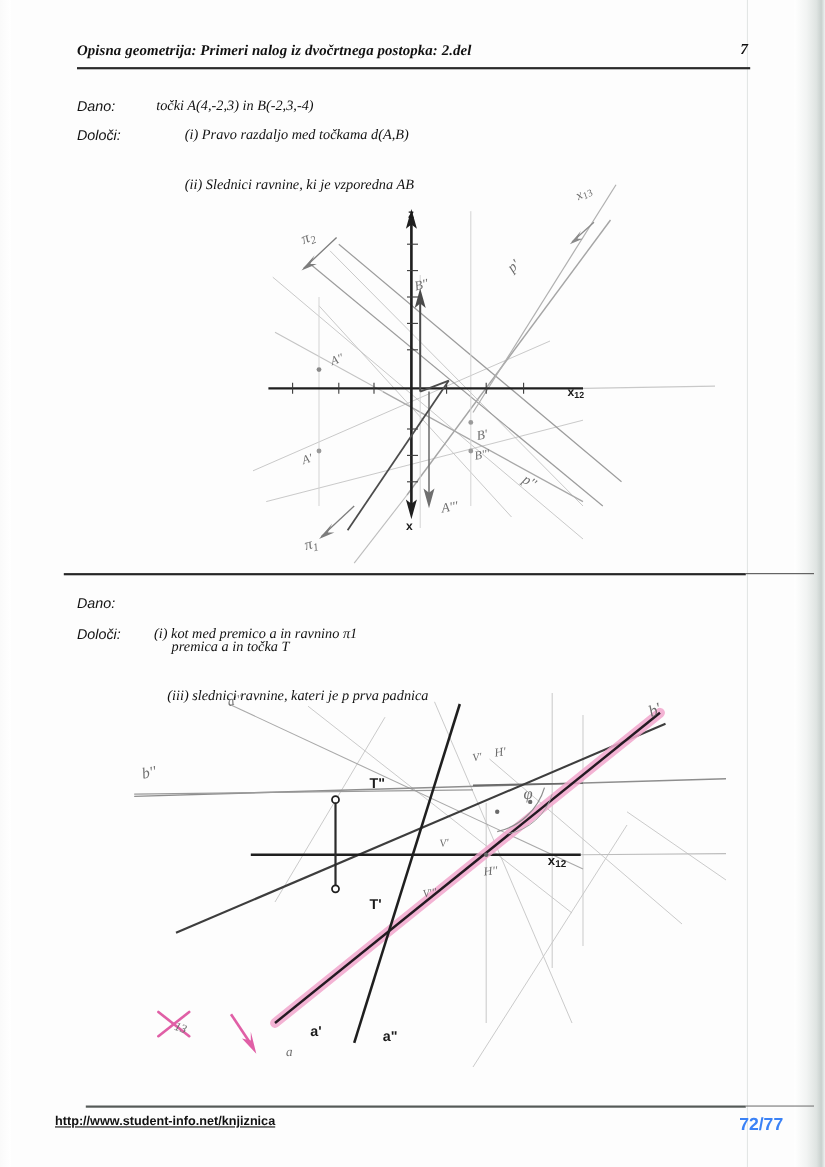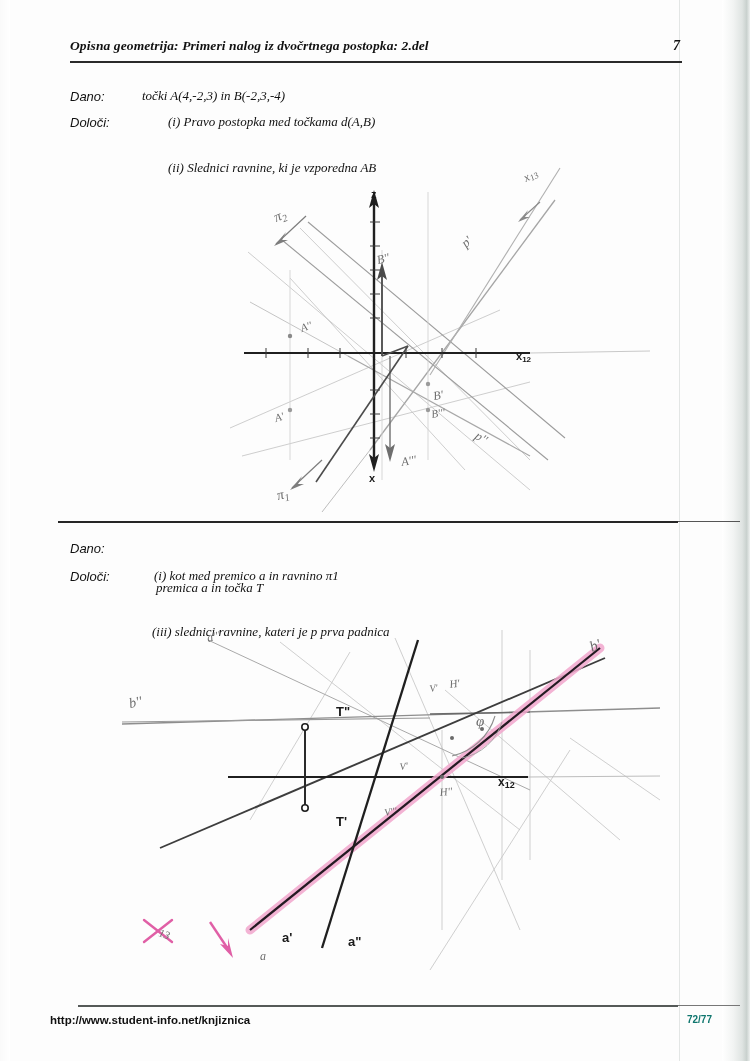--- a/index.html
+++ b/index.html
@@ -72,26 +72,26 @@
     position:absolute;left:78px;top:1005px;width:600px;height:1.6px;
     background:#555a58;
   }
   .ftr-rule2{
     position:absolute;left:678px;top:1005px;width:62px;height:1.2px;
     background:#777;
   }
   .ftr-url{
     position:absolute;left:50px;top:1014px;
     font-family:"Liberation Sans", sans-serif;
-    font-weight:bold;font-size:11.5px;color:#111;
+    font-weight:bold;font-size:11.5px;color:#111;text-decoration:underline;
   }
   .ftr-pg{
     position:absolute;right:38px;top:1014px;
     font-family:"Liberation Sans", sans-serif;
-    font-weight:bold;font-size:10px;color:#0f766e;
+    font-weight:bold;font-size:16px;color:#3b82f6;
   }
 
   svg.fig{position:absolute;overflow:visible;}
   .hand{
     font-family:"Liberation Serif", serif;
     font-style:italic;
     fill:#6d6d6d;
   }
   .hand-dark{
     font-family:"Liberation Sans", sans-serif;
@@ -113,21 +113,21 @@
     <div class="hdr-page">7</div>
   </div>
   <div class="hdr-rule"></div>
 
   <div class="lbl" style="left:70px;top:89px;">Dano:</div>
   <div class="txt" style="left:142px;top:88px;">
     <span>točki A(4,-2,3) in B(-2,3,-4)</span>
   </div>
 
   <div class="lbl" style="left:70px;top:115px;">Določi:</div>
-  <div class="txt" style="left:168px;top:114px;">(i) Pravo postopka med točkama d(A,B)</div>
+  <div class="txt" style="left:168px;top:114px;">(i) Pravo razdaljo med točkama d(A,B)</div>
   <div class="txt" style="left:168px;top:148px;margin-top:12px;">(ii) Slednici ravnine, ki je vzporedna AB</div>
 
   <svg class="fig" style="left:230px;top:160px;" width="420" height="350" viewBox="0 0 420 350">
 
     <g stroke="#c2c2c2" stroke-width="0.8" fill="none">
       <line x1="18" y1="92" x2="300" y2="330"></line>
       <line x1="70" y1="68" x2="300" y2="300"></line>
       <line x1="0" y1="268" x2="270" y2="150"></line>
       <line x1="12" y1="296" x2="300" y2="222"></line>
       <line x1="60" y1="118" x2="235" y2="310"></line>
@@ -225,21 +225,21 @@
     <text class="hand" x="244" y="278" font-size="13" transform="rotate(32 244 278)">p''</text>
   </svg>
 
   <div class="divider"></div>
   <div class="divider2"></div>
 
   <div class="lbl" style="left:70px;top:541px;">Dano:</div>
   <div class="txt" style="left:156px;top:540px;margin-top:40px;">premica a in točka T</div>
 
   <div class="lbl" style="left:70px;top:569px;">Določi:</div>
-  <div class="txt" style="left:154px;top:568px;">(i)  kot med premico a in ravnino π1</div>
+  <div class="txt" style="left:140px;top:568px;">(i)  kot med premico a in ravnino π1</div>
   <div class="txt" style="left:152px;top:624px;font-style:italic;">(iii) slednici ravnine, kateri je p prva padnica</div>
 
   <svg class="fig" style="left:100px;top:630px;" width="560" height="345" viewBox="0 0 560 345">
 
     <g stroke="#c6c6c6" stroke-width="0.85" fill="none">
       <line x1="180" y1="12" x2="420" y2="200"></line>
       <line x1="250" y1="22" x2="150" y2="190"></line>
       <line x1="295" y1="8" x2="420" y2="300"></line>
       <line x1="330" y1="340" x2="470" y2="120"></line>
       <line x1="345" y1="60" x2="520" y2="210"></line>

